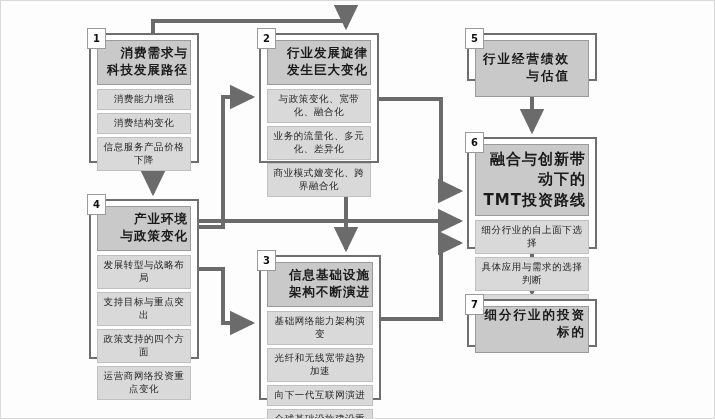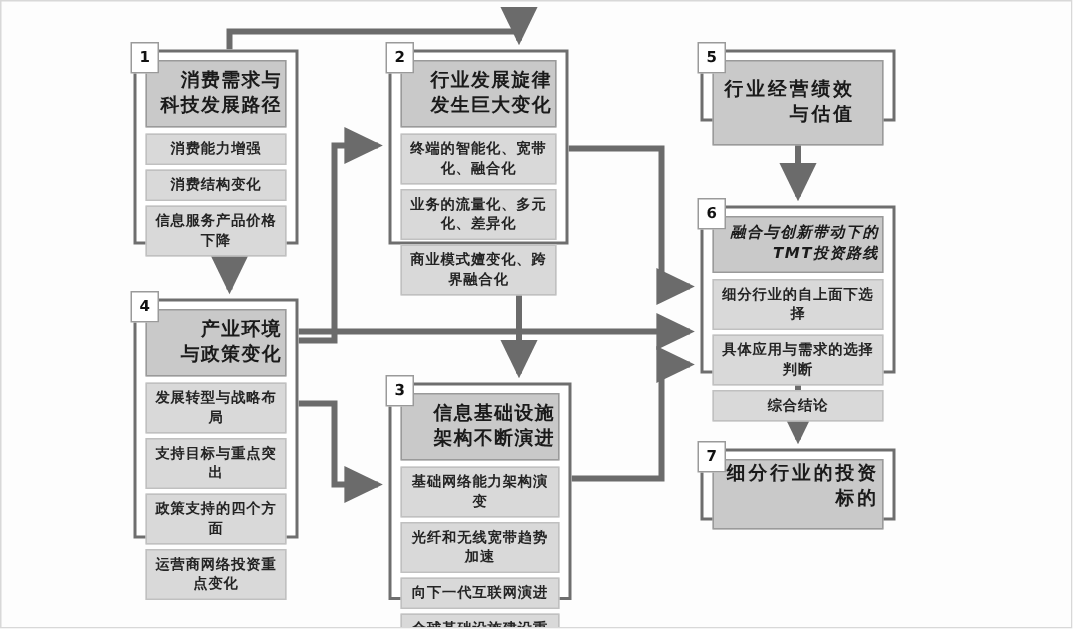--- a/index.html
+++ b/index.html
@@ -46,21 +46,21 @@
     width:17px;height:19px;
     background:#ffffff;
     border:1px solid #9a9a9a;
     color:#111;
     font-size:10px;
     font-weight:bold;
     line-height:19px;
     text-align:center;
     z-index:4;
   }
-  .rows{margin-top:4px;font-weight:bold;}
+  .rows{margin-top:4px;}
   .row{
     background:#d9d9d9;
     border:1px solid #c0c0c0;
     color:#242424;
     font-size:9.5px;
     text-align:center;
     padding:3px 2px;
     margin-bottom:3px;
     letter-spacing:0.6px;
     box-sizing:border-box;
@@ -70,21 +70,21 @@
   
   #n1{left:88px;  top:32px;  width:110px; height:130px;}
   #n2{left:258px; top:32px;  width:120px; height:130px;}
   #n5{left:466px; top:32px;  width:130px; height:48px;}
   #n6{left:466px; top:136px; width:130px; height:112px;}
   #n4{left:88px;  top:198px; width:110px; height:160px;}
   #n3{left:258px; top:254px; width:122px; height:145px;}
   #n7{left:466px; top:298px; width:130px; height:48px;}
 
   #n1 .node-head,#n2 .node-head,#n4 .node-head,#n3 .node-head{font-size:12.5px;}
-  #n6 .node-head{font-size:10px;font-style:italic;}
+  #n6 .node-head{font-size:15px;}
   #n5 .node-head,#n7 .node-head{font-size:12.5px;padding:9px 2px 10px 2px;}
   #n5 .node-head{padding:10px 18px 11px 2px;}
   #n7 .node-head{padding:0 2px 11px 2px;}
 </style>
 </head>
 <body>
 
 <div id="canvas">
 
   <svg id="wires" viewBox="0 0 715 419" preserveAspectRatio="none">
@@ -131,21 +131,21 @@
     </div>
   </div>
 
   <div class="node" id="n2">
     <div class="badge">2</div>
     <div class="node-head">
       <div>行业发展旋律</div>
       <div>发生巨大变化</div>
     </div>
     <div class="rows">
-      <div class="row">终端的智能化、宽带化、融合化</div>
+      <div class="row">与政策变化、宽带化、融合化</div>
       <div class="row">业务的流量化、多元化、差异化</div>
       <div class="row">商业模式嬗变化、跨界融合化</div>
     </div>
   </div>
 
   <div class="node" id="n5">
     <div class="badge">5</div>
     <div class="node-head single">
       <div>行业经营绩效与估值</div>
     </div>

